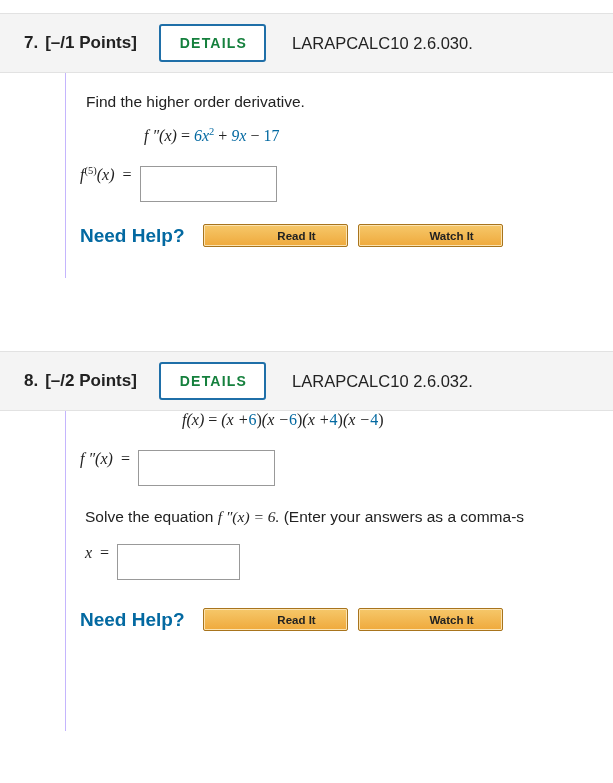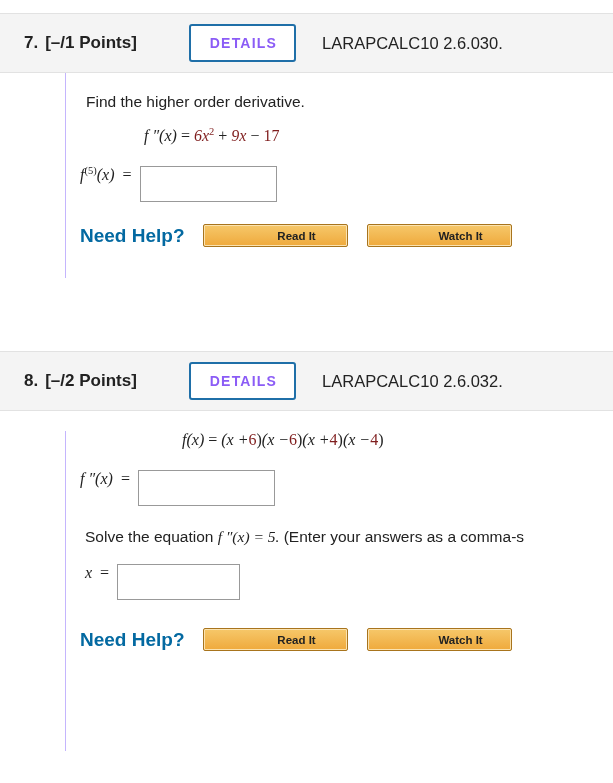--- a/index.html
+++ b/index.html
@@ -35,36 +35,35 @@
   .q-number {
     font-size: 17px;
     font-weight: bold;
     color: #222;
     margin-right: 7px;
   }
   .q-points {
     font-size: 17px;
     font-weight: bold;
     color: #222;
-    margin-right: 14px;
+    margin-right: 22px;
     white-space: nowrap;
   }
   .details-btn {
     border: 2px solid #1f6fa8;
     background: #ffffff;
-    color: #8b5cf6;
+    color: #15803d;
     font-size: 14px;
     font-weight: bold;
     letter-spacing: 1.2px;
     padding: 10px 17px 10px 19px;
     border-radius: 3px;
     cursor: pointer;
     font-family: "Liberation Sans", sans-serif;
     line-height: 1;
-    margin-left: 38px;
   }
   .q-code {
     font-size: 16.5px;
     font-weight: normal;
     color: #222;
     margin-left: 26px;
     white-space: nowrap;
   }
 
   .q-body {
@@ -85,21 +84,21 @@
   .equation {
     font-size: 16px;
     color: #222;
     font-family: "Liberation Serif", serif;
   }
   .equation .var,
   .ital {
     font-family: "Liberation Serif", serif;
     font-style: italic;
   }
-  .red { color: #7f1d1d; }
+  .red { color: #0369a1; }
 
   sup.exp {
     font-size: 10.5px;
     vertical-align: super;
     line-height: 0;
   }
 
   .answer-row {
     display: flex;
   }
@@ -136,21 +135,21 @@
     border: 1px solid #a8741d;
     border-radius: 2px;
     display: flex;
     align-items: center;
     justify-content: center;
     font-size: 11.5px;
     font-weight: bold;
     color: #222;
     cursor: pointer;
     box-shadow: inset 0 0 0 1px #fbe3b0;
-    margin-right: 19px;
+    margin-right: 10px;
     font-family: "Liberation Sans", sans-serif;
     padding-left: 43px;
   }
 </style>
 </head>
 <body>
 
 <div class="question-block" style="top:13px;">
   <div class="q-header">
     <span class="q-number">7.</span>
@@ -186,32 +185,32 @@
 
 <div class="question-block" style="top:351px;">
   <div class="q-header">
     <span class="q-number">8.</span>
     <span class="q-points">[–/2 Points]</span>
     <button class="details-btn">DETAILS</button>
     <span class="q-code">LARAPCALC10 2.6.032.</span>
   </div>
   <div class="q-body" style="height:320px;">
 
-    <div class="equation" style="margin-top:20px; margin-left:96px;">
+    <div class="equation" style="margin-left:96px;">
       <span class="ital">f(x)</span>
       <span>=</span>
       <span class="ital">(x +</span><span class="red">6</span><span>)</span><span class="ital">(x −</span><span class="red">6</span><span>)</span><span class="ital">(x +</span><span class="red">4</span><span>)</span><span class="ital">(x −</span><span class="red">4</span><span>)</span>
     </div>
 
     <div class="answer-row" style="margin-top:21px; margin-left:-6px;">
       <span class="answer-label"><span class="ital">f&nbsp;″(x)</span> &nbsp;=</span>
       <input class="answer-box" type="text" value="" style="">
     </div>
 
-    <div class="prompt" style="padding-top:22px; margin-left:-1px;"><span>Solve the equation </span><span class="ital">f ″(x) = 5.</span><span> (Enter your answers as a comma-s</span></div>
+    <div class="prompt" style="padding-top:22px; margin-left:-1px;"><span>Solve the equation </span><span class="ital">f ″(x) = 6.</span><span> (Enter your answers as a comma-s</span></div>
 
     <div class="answer-row" style="margin-top:18px; margin-left:-1px;">
       <span class="answer-label"><span class="ital">x</span> &nbsp;=</span>
       <input class="answer-box narrow" type="text" value="" style="">
     </div>
 
     <div class="help-row" style="margin-top:28px; margin-left:-6px;">
       <span class="need-help">Need Help?</span>
       <div class="help-btn">Read It</div>
       <div class="help-btn">Watch It</div>

